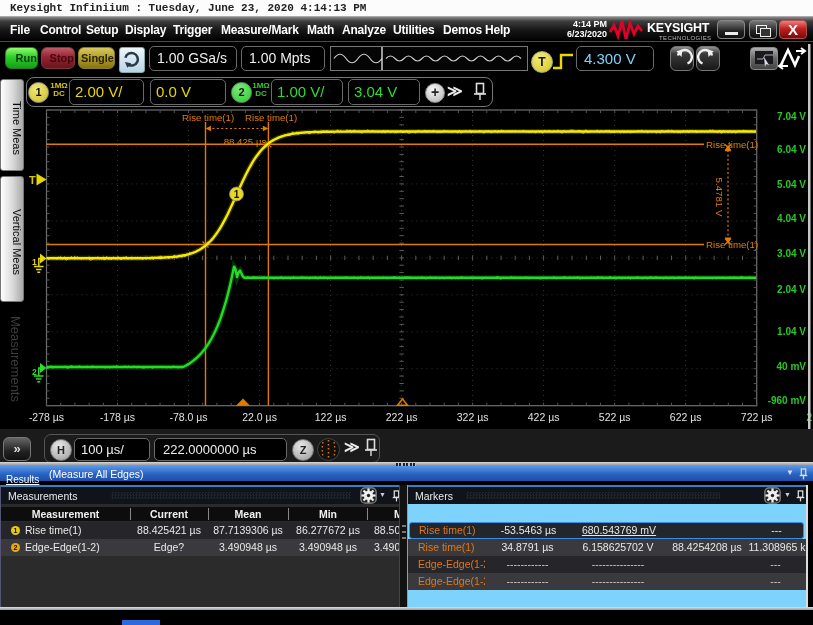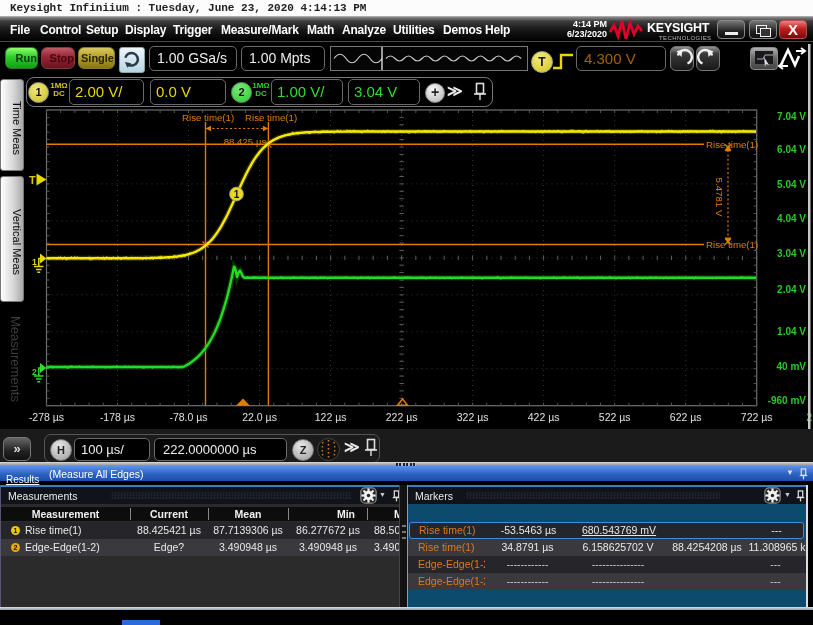--- a/index.html
+++ b/index.html
@@ -77,21 +77,21 @@
   <svg class="abs" style="left:330px;top:46px;" width="198" height="25" viewBox="0 0 198 25">
     <rect x="0.5" y="0.5" width="197" height="24" fill="#050505" stroke="#777"></rect>
     <path d="M4,12.5 q6,-8.5 12,0 t12,0 t12,0 t12,0" stroke="#ccc" stroke-width="1.2" fill="none"></path>
     <path d="M56,12.5 q4.5,-5 9,0 t9,0 t9,0 t9,0 t9,0 t9,0 t9,0 t9,0 t9,0 t9,0 t9,0 t9,0 t9,0 t9,0 t9,0" stroke="#ccc" stroke-width="1.2" fill="none"></path>
     <line x1="52" y1="1" x2="52" y2="24" stroke="#eee" stroke-width="1.3"></line>
   </svg>
   <div class="chcirc" style="left:531px;top:51px;width:20px;height:20px;background:radial-gradient(circle at 40% 30%,#f4ec7a,#d3c322);border:1px solid #9a8;font-size:12px;line-height:20px;">T</div>
   <svg class="abs" style="left:552px;top:51px;" width="24" height="21" viewBox="0 0 24 21">
       <path d="M1,17 L9,17 L9,4 L21,4" stroke="#e8d800" stroke-width="2.4" fill="none"></path>
     </svg>
-  <div class="blackbox" style="left:576px;top:46px;width:90px;height:25px;line-height:23px;padding-left:7px;color:#a16207;font-size:15px;">4.300 V</div>
+  <div class="blackbox" style="left:576px;top:46px;width:78px;height:25px;line-height:23px;padding-left:7px;color:#7dd3fc;font-size:15px;">4.300 V</div>
   <div class="abs" style="left:670px;top:46px;width:24px;height:25px;border-radius:6px;background:linear-gradient(#909090,#3a3a3a 30%,#181818);border:1px solid #777;box-sizing:border-box;">
     <svg width="22" height="23" viewBox="0 0 22 23">
         <path d="M16.5,16.5 A7,7 0 1 0 7,8.5" stroke="#f0f0f0" stroke-width="2.4" fill="none"></path>
         <path d="M8.5,3.5 L8,11 L14,6.5 Z" fill="#f0f0f0" transform="rotate(-46 8 7.5)"></path>
       </svg>
   </div>
   <div class="abs" style="left:696px;top:46px;width:24px;height:25px;border-radius:6px;background:linear-gradient(#909090,#3a3a3a 30%,#181818);border:1px solid #777;box-sizing:border-box;">
     <svg width="22" height="23" viewBox="0 0 22 23">
         <path d="M5.5,16.5 A7,7 0 1 1 15,8.5" stroke="#f0f0f0" stroke-width="2.4" fill="none"></path>
         <path d="M13.5,3.5 L14,11 L8,6.5 Z" fill="#f0f0f0" transform="rotate(46 14 7.5)"></path>
@@ -271,21 +271,21 @@
       <svg class="pin" style="left:391px;top:3px;" width="9" height="12" viewBox="0 0 14 19">
           <rect x="3.5" y="1.5" width="7" height="10" fill="none" stroke="#ddd" stroke-width="2"></rect>
           <line x1="1" y1="12" x2="13" y2="12" stroke="#ddd" stroke-width="2"></line>
           <line x1="7" y1="12" x2="7" y2="18" stroke="#ddd" stroke-width="2"></line>
         </svg>
     </div>
     <div class="abs" style="left:0;top:20px;width:399px;height:14px;background:#0d0d0d;">
       <div class="hdrcell" style="left:0;top:1px;width:129px;">Measurement</div>
       <div class="hdrcell" style="left:129px;top:1px;width:78px;">Current</div>
       <div class="hdrcell" style="left:207px;top:1px;width:80px;">Mean</div>
-      <div class="hdrcell" style="left:287px;top:1px;width:80px;padding-left:18px;">Min</div>
+      <div class="hdrcell" style="left:287px;top:1px;width:80px;">Min</div>
       <div class="hdrcell" style="left:367px;top:1px;width:60px;text-align:left;padding-left:26px;">M</div>
       <div class="abs" style="left:129px;top:1px;width:1px;height:12px;background:#888;"></div>
       <div class="abs" style="left:207px;top:1px;width:1px;height:12px;background:#888;"></div>
       <div class="abs" style="left:287px;top:1px;width:1px;height:12px;background:#888;"></div>
       <div class="abs" style="left:366px;top:1px;width:1px;height:12px;background:#888;"></div>
     </div>
     <div class="abs" style="left:0;top:35px;width:399px;height:17px;background:#26262a;">
       <div class="chcirc" style="left:10px;top:4px;width:9px;height:9px;background:#e8c810;font-size:7px;line-height:9px;">1</div>
       <div class="cell" style="left:24px;top:2px;text-align:left;">Rise time(1)</div>
       <div class="cell" style="left:129px;top:2px;width:78px;">88.425421 µs</div>
@@ -302,21 +302,21 @@
       <div class="cell" style="left:373px;top:2px;text-align:left;">3.4909</div>
     </div>
   </div>
 
   <div class="abs" style="left:399px;top:485px;width:9px;height:122px;background:#121212;border-left:1px solid #444;border-right:1px solid #99a;box-sizing:border-box;">
     <div class="abs" style="left:2px;top:40px;width:4px;height:2px;background:#777;"></div>
     <div class="abs" style="left:2px;top:46px;width:4px;height:2px;background:#777;"></div>
     <div class="abs" style="left:2px;top:52px;width:4px;height:2px;background:#777;"></div>
   </div>
 
-  <div class="abs" style="left:408px;top:485px;width:398px;height:122px;background:#0c4a6e;border-top:2px solid #3c7cc0;box-sizing:border-box;">
+  <div class="abs" style="left:408px;top:485px;width:398px;height:122px;background:#7dd3fc;border-top:2px solid #3c7cc0;box-sizing:border-box;">
     <div class="abs" style="left:0;top:0;width:398px;height:17px;background:#10141a;">
       <span style="position:absolute;left:7px;top:2.5px;color:#e8e8e8;font-size:10.5px;">Markers</span>
       <div class="abs" style="left:58px;top:5px;width:254px;height:7px;background:repeating-conic-gradient(#1e242c 0% 25%, #10141a 0% 50%) 0 0/3px 3px;"></div>
       <svg class="abs" style="left:356px;top:0px;" width="17" height="17" viewBox="0 0 20 20">
           <rect x="1" y="1" width="18" height="18" rx="5" fill="#222" stroke="#888" stroke-width="1.5"></rect>
           <circle cx="10" cy="10" r="5.5" fill="#f0f0f0"></circle>
           <g stroke="#f0f0f0" stroke-width="2.6">
             <line x1="14.5" y1="10.0" x2="18.3" y2="10.0"></line>
             <line x1="13.2" y1="13.2" x2="15.9" y2="15.9"></line>
             <line x1="10.0" y1="14.5" x2="10.0" y2="18.3"></line>

